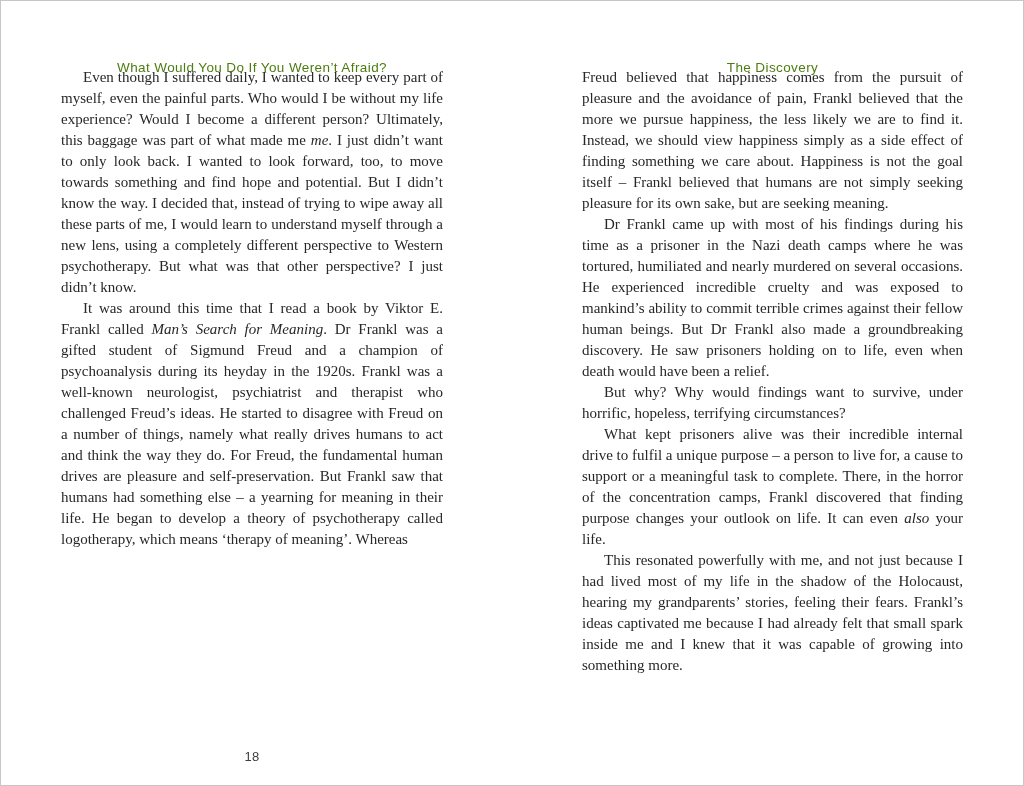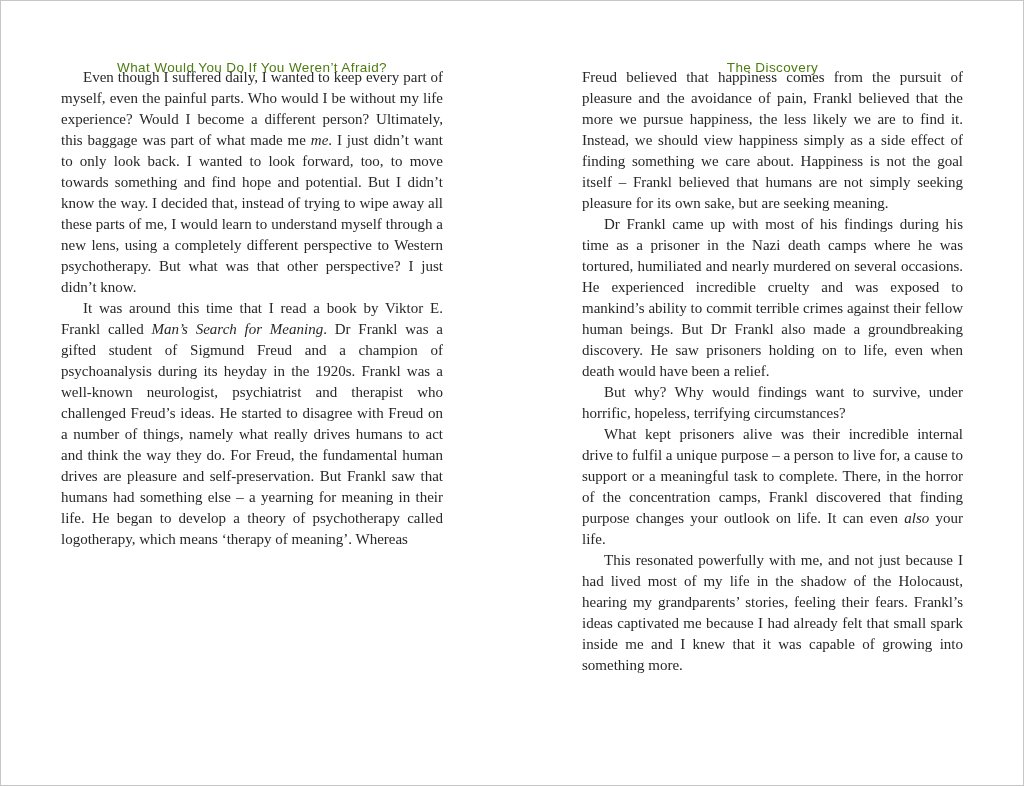--- a/index.html
+++ b/index.html
@@ -73,20 +73,21 @@
 <body>
 
 <div class="spread">
 
   <div class="page page-left">
     <div class="running-header">What Would You Do If You Weren’t Afraid?</div>
     <div class="text-block">
         <p class="indent"><span>Even though I suffered daily, I wanted to keep every part of myself, even the painful parts. Who would I be without my life experience? Would I become a different person? Ultimately, this baggage was part of what made me </span><span class="it">me</span><span>. I just didn’t want to only look back. I wanted to look forward, too, to move towards something and find hope and potential. But I didn’t know the way. I decided that, instead of trying to wipe away all these parts of me, I would learn to understand myself through a new lens, using a completely different perspective to Western psychotherapy. But what was that other perspective? I just didn’t know.</span></p>
         <p class="indent"><span>It was around this time that I read a book by Viktor E. Frankl called </span><span class="it">Man’s Search for Meaning</span><span>. Dr Frankl was a gifted student of Sigmund Freud and a champion of psychoanalysis during its heyday in the 1920s. Frankl was a well-known neurologist, psychiatrist and therapist who challenged Freud’s ideas. He started to disagree with Freud on a number of things, namely what really drives humans to act and think the way they do. For Freud, the fundamental human drives are pleasure and self-preservation. But Frankl saw that humans had something else – a yearning for meaning in their life. He began to develop a theory of psychotherapy called logotherapy, which means ‘therapy of meaning’. Whereas</span></p>
       </div>
+    <div class="page-number">18</div>
   </div>
 
   <div class="page page-right">
     <div class="running-header">The Discovery</div>
     <div class="text-block">
         <p class="no-indent"><span>Freud believed that happiness comes from the pursuit of pleasure and the avoidance of pain, Frankl believed that the more we pursue happiness, the less likely we are to find it. Instead, we should view happiness simply as a side effect of finding something we care about. Happiness is not the goal itself – Frankl believed that humans are not simply seeking pleasure for its own sake, but are seeking meaning.</span></p>
         <p class="indent"><span>Dr Frankl came up with most of his findings during his time as a prisoner in the Nazi death camps where he was tortured, humiliated and nearly murdered on several occasions. He experienced incredible cruelty and was exposed to mankind’s ability to commit terrible crimes against their fellow human beings. But Dr Frankl also made a groundbreaking discovery. He saw prisoners holding on to life, even when death would have been a relief.</span></p>
         <p class="indent"><span>But why? Why would findings want to survive, under horrific, hopeless, terrifying circumstances?</span></p>
         <p class="indent"><span>What kept prisoners alive was their incredible internal drive to fulfil a unique purpose – a person to live for, a cause to support or a meaningful task to complete. There, in the horror of the concentration camps, Frankl discovered that finding purpose changes your outlook on life. It can even </span><span class="it">also</span><span> your life.</span></p>
         <p class="indent"><span>This resonated powerfully with me, and not just because I had lived most of my life in the shadow of the Holocaust, hearing my grandparents’ stories, feeling their fears. Frankl’s ideas captivated me because I had already felt that small spark inside me and I knew that it was capable of growing into something more.</span></p>

